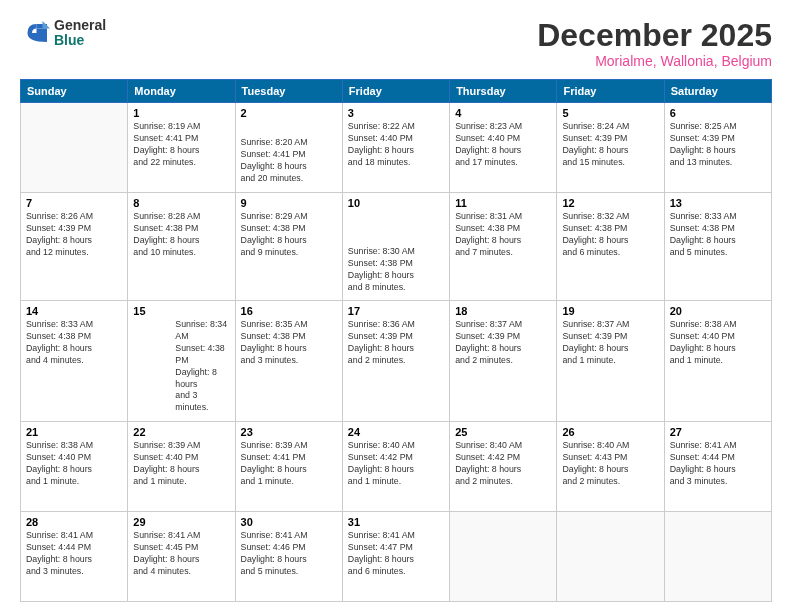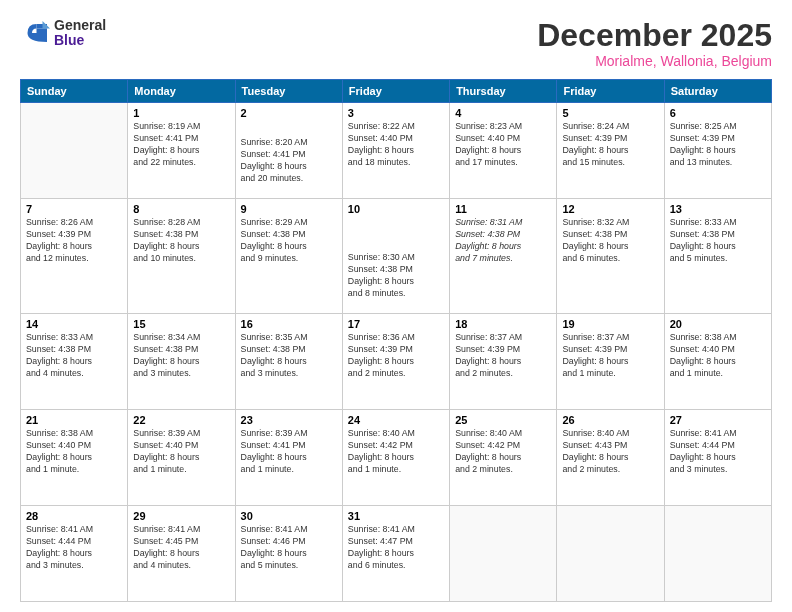--- a/index.html
+++ b/index.html
@@ -34,21 +34,21 @@
       line-height: 1.1;
     }
     .logo-general {
       font-size: 14px;
       font-weight: bold;
       color: #333;
     }
     .logo-blue {
       font-size: 14px;
       font-weight: bold;
-      color: #4c1d95;
+      color: #0f766e;
     }
     .logo-icon {
       width: 30px;
       height: 30px;
     }
     .title-block {
       text-align: right;
     }
     .month-title {
       font-size: 32px;
@@ -208,21 +208,21 @@
           </td>
           <td>
             <span class="day-num">10</span>
             <div class="day-info" style="white-space: pre-line; margin-top: 37px;">Sunrise: 8:30 AM
 Sunset: 4:38 PM
 Daylight: 8 hours
 and 8 minutes.</div>
           </td>
           <td>
             <span class="day-num">11</span>
-            <div class="day-info" style="white-space: pre-line; font-style: italic;">Sunrise: 8:31 AM
+            <div class="day-info" style="white-space: pre-line;">Sunrise: 8:31 AM
 Sunset: 4:38 PM
 Daylight: 8 hours
 and 7 minutes.</div>
           </td>
           <td>
             <span class="day-num">12</span>
             <div class="day-info" style="white-space: pre-line;">Sunrise: 8:32 AM
 Sunset: 4:38 PM
 Daylight: 8 hours
 and 6 minutes.</div>
@@ -238,21 +238,21 @@
         <tr>
           <td>
             <span class="day-num">14</span>
             <div class="day-info" style="white-space: pre-line;">Sunrise: 8:33 AM
 Sunset: 4:38 PM
 Daylight: 8 hours
 and 4 minutes.</div>
           </td>
           <td>
             <span class="day-num">15</span>
-            <div class="day-info" style="white-space: pre-line;">Sunrise: 8:34 AM
+            <div class="day-info" style="white-space: pre-line; margin-left: 42px;">Sunrise: 8:34 AM
 Sunset: 4:38 PM
 Daylight: 8 hours
 and 3 minutes.</div>
           </td>
           <td>
             <span class="day-num">16</span>
             <div class="day-info" style="white-space: pre-line;">Sunrise: 8:35 AM
 Sunset: 4:38 PM
 Daylight: 8 hours
 and 3 minutes.</div>

